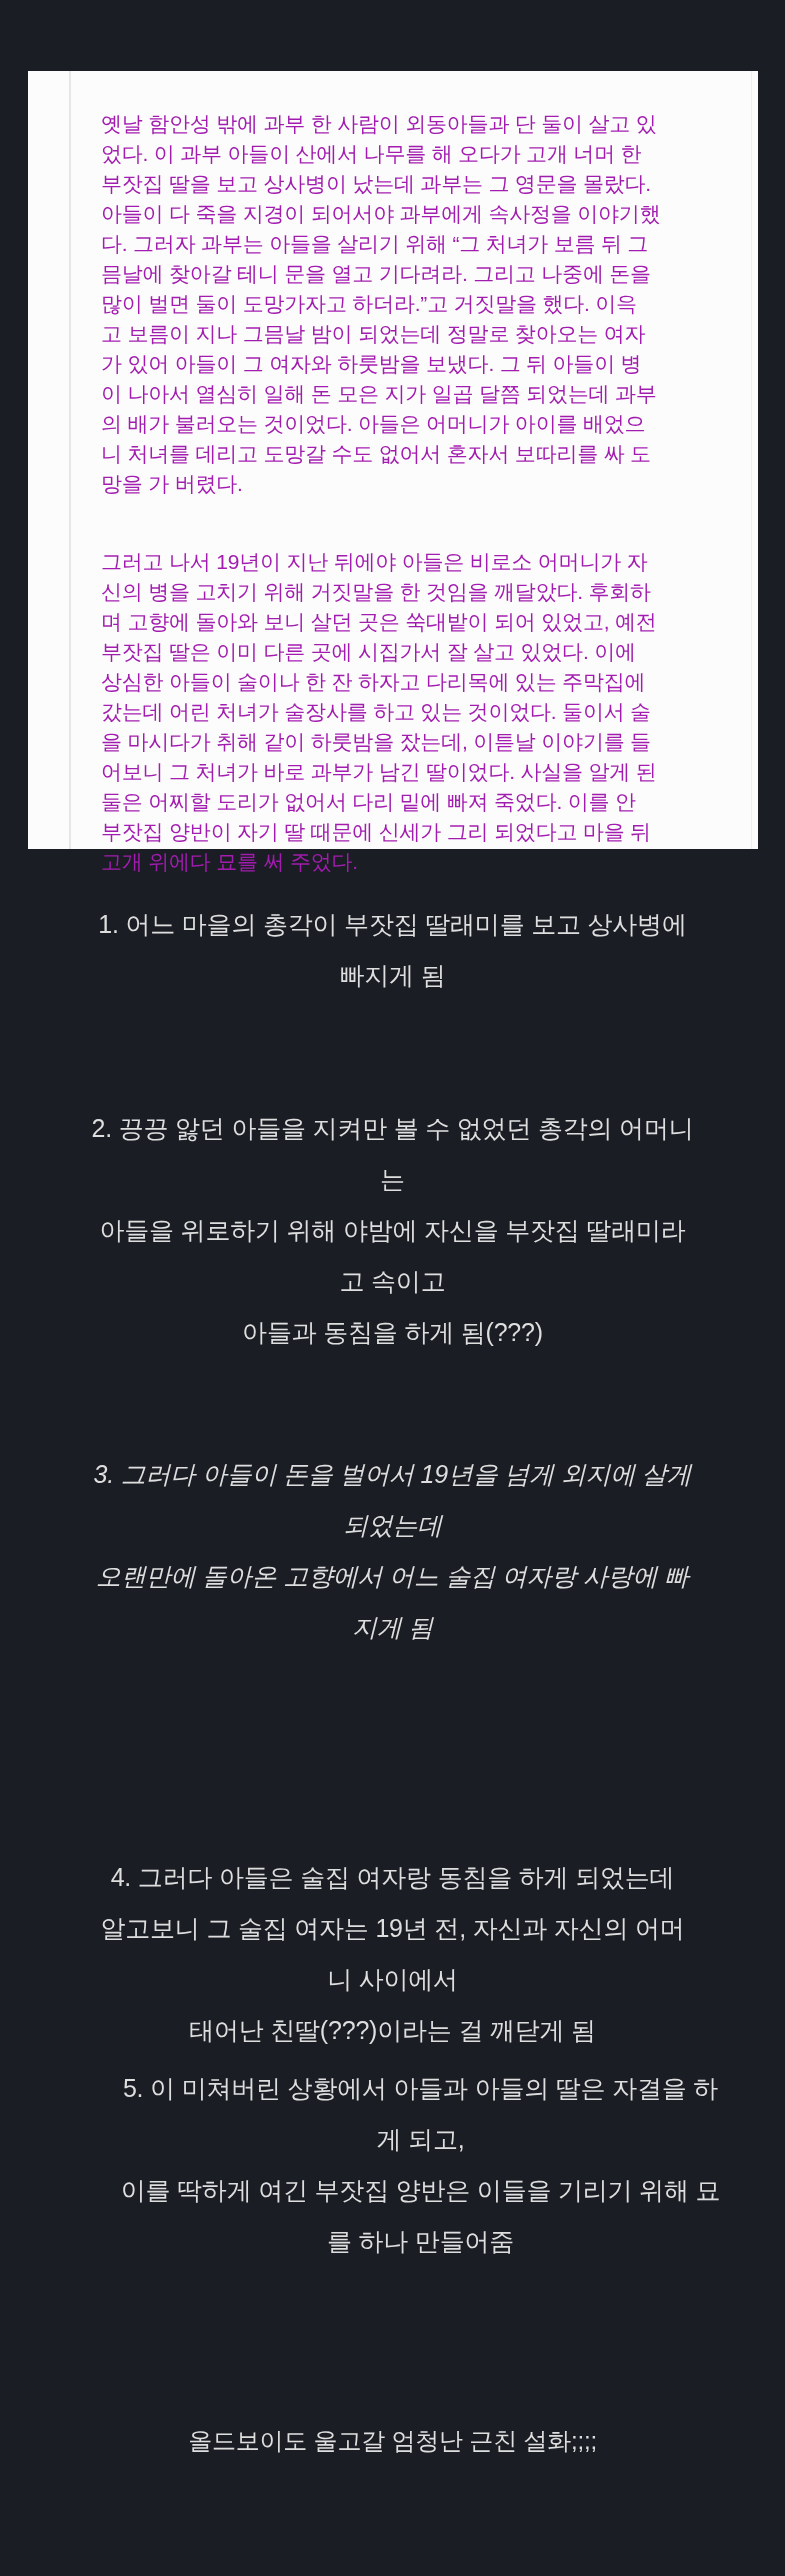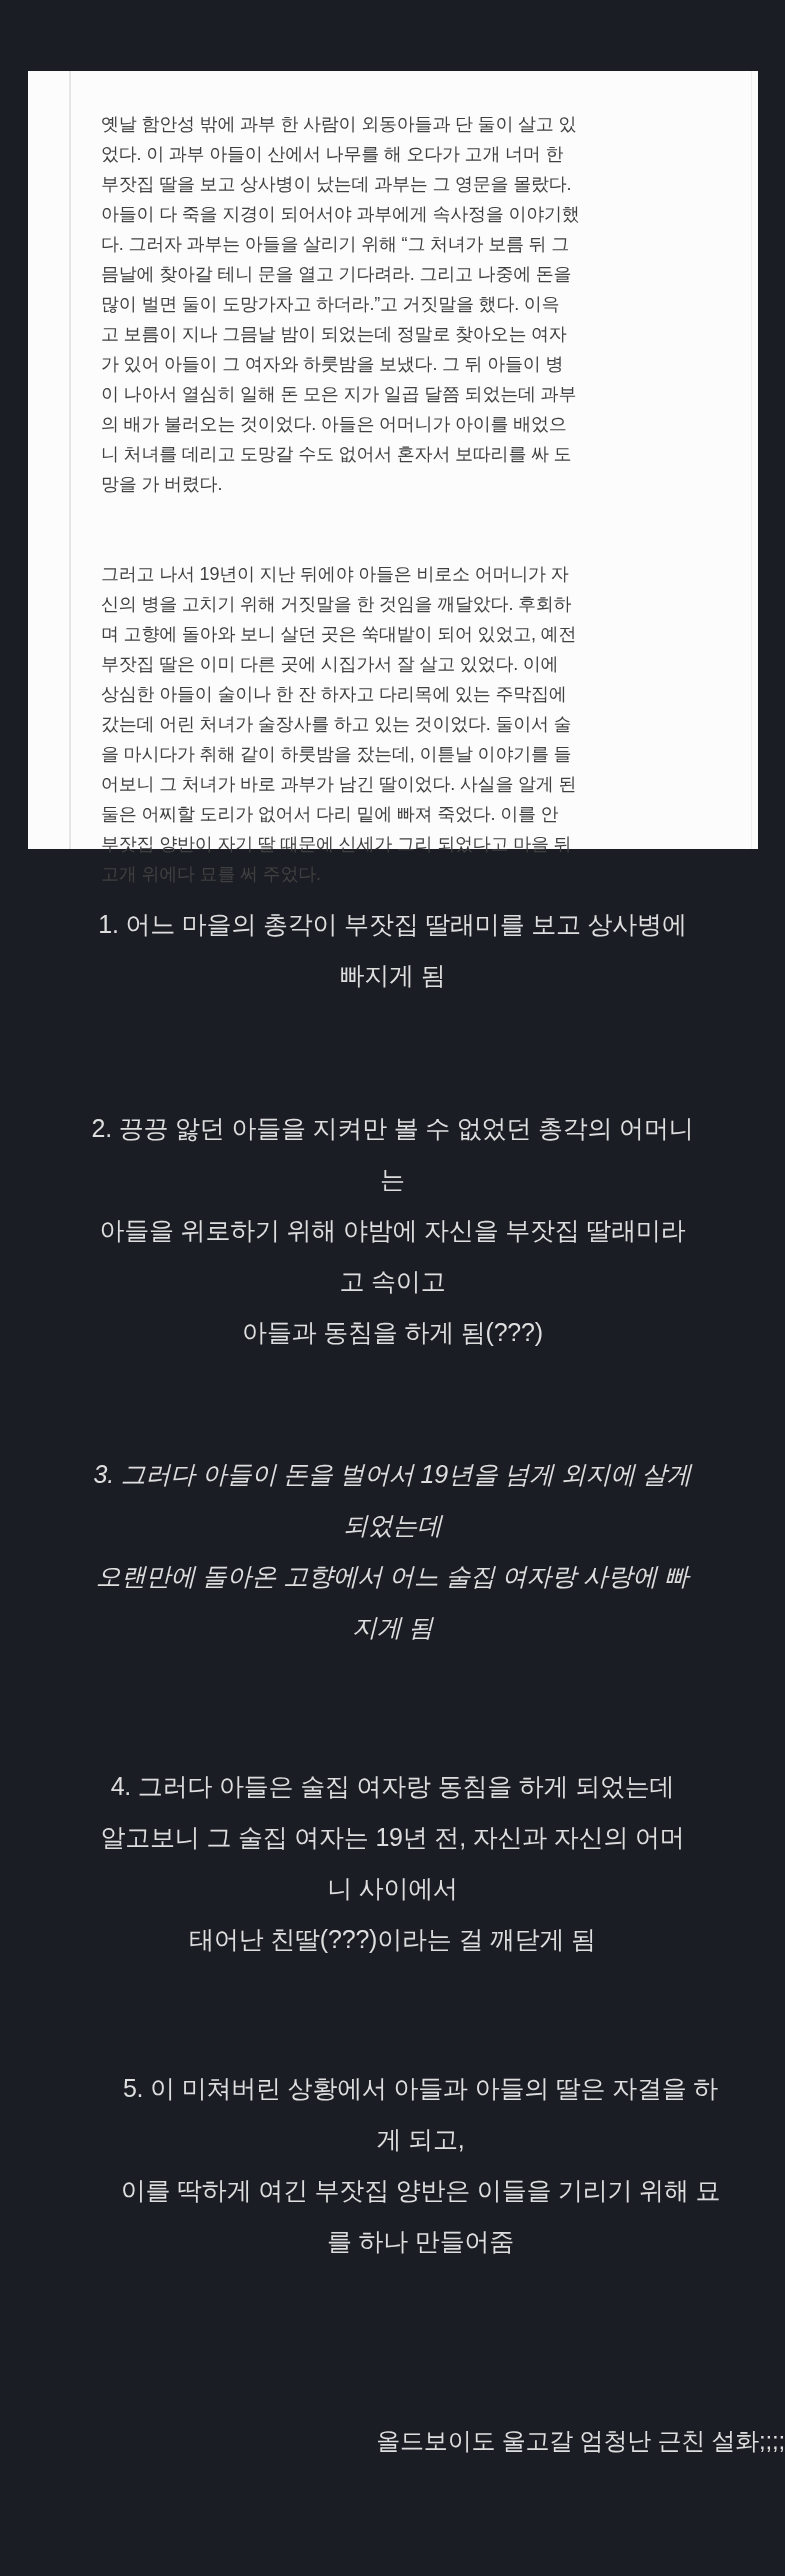--- a/index.html
+++ b/index.html
@@ -38,56 +38,56 @@
     top: 0;
     bottom: 0;
     width: 1.6px;
     background: #efefef;
   }
   .story-text {
     position: absolute;
     left: 73px;
     top: 8px;
     right: 36px;
-    color: #404040;
-    font-size: 18px;
+    color: #a21caf;
+    font-size: 21px;
     line-height: 30px;
     white-space: pre-line;
     letter-spacing: -0.2px;
   }
   .story-paragraph + .story-paragraph {
-    margin-top: 30px;
+    margin-top: 18px;
   }
 
   
   .summary-item {
     position: absolute;
     left: 0;
     width: 785px;
     padding: 0 1px;
     box-sizing: border-box;
     text-align: center;
     color: #dedede;
     font-size: 25px;
     line-height: 51px;
     white-space: pre-line;
     letter-spacing: -0.2px;
   }
   .item-1 { top: 899px; }
   .item-2 { top: 1103px; }
   .item-3 { top: 1449px; font-style: italic; }
-  .item-4 { top: 1761px; }
+  .item-4 { top: 1852px; }
   .item-5 { top: 2063px; margin-left: 28px; }
 
   .footer-comment {
     position: absolute;
     left: 0;
     top: 2421px;
     width: 785px;
-    text-align: right;
+    text-align: center;
     color: #dedede;
     font-size: 24px;
     line-height: 39px;
     white-space: pre-line;
     letter-spacing: -0.2px;
   }
 </style>
 </head>
 <body>
 

